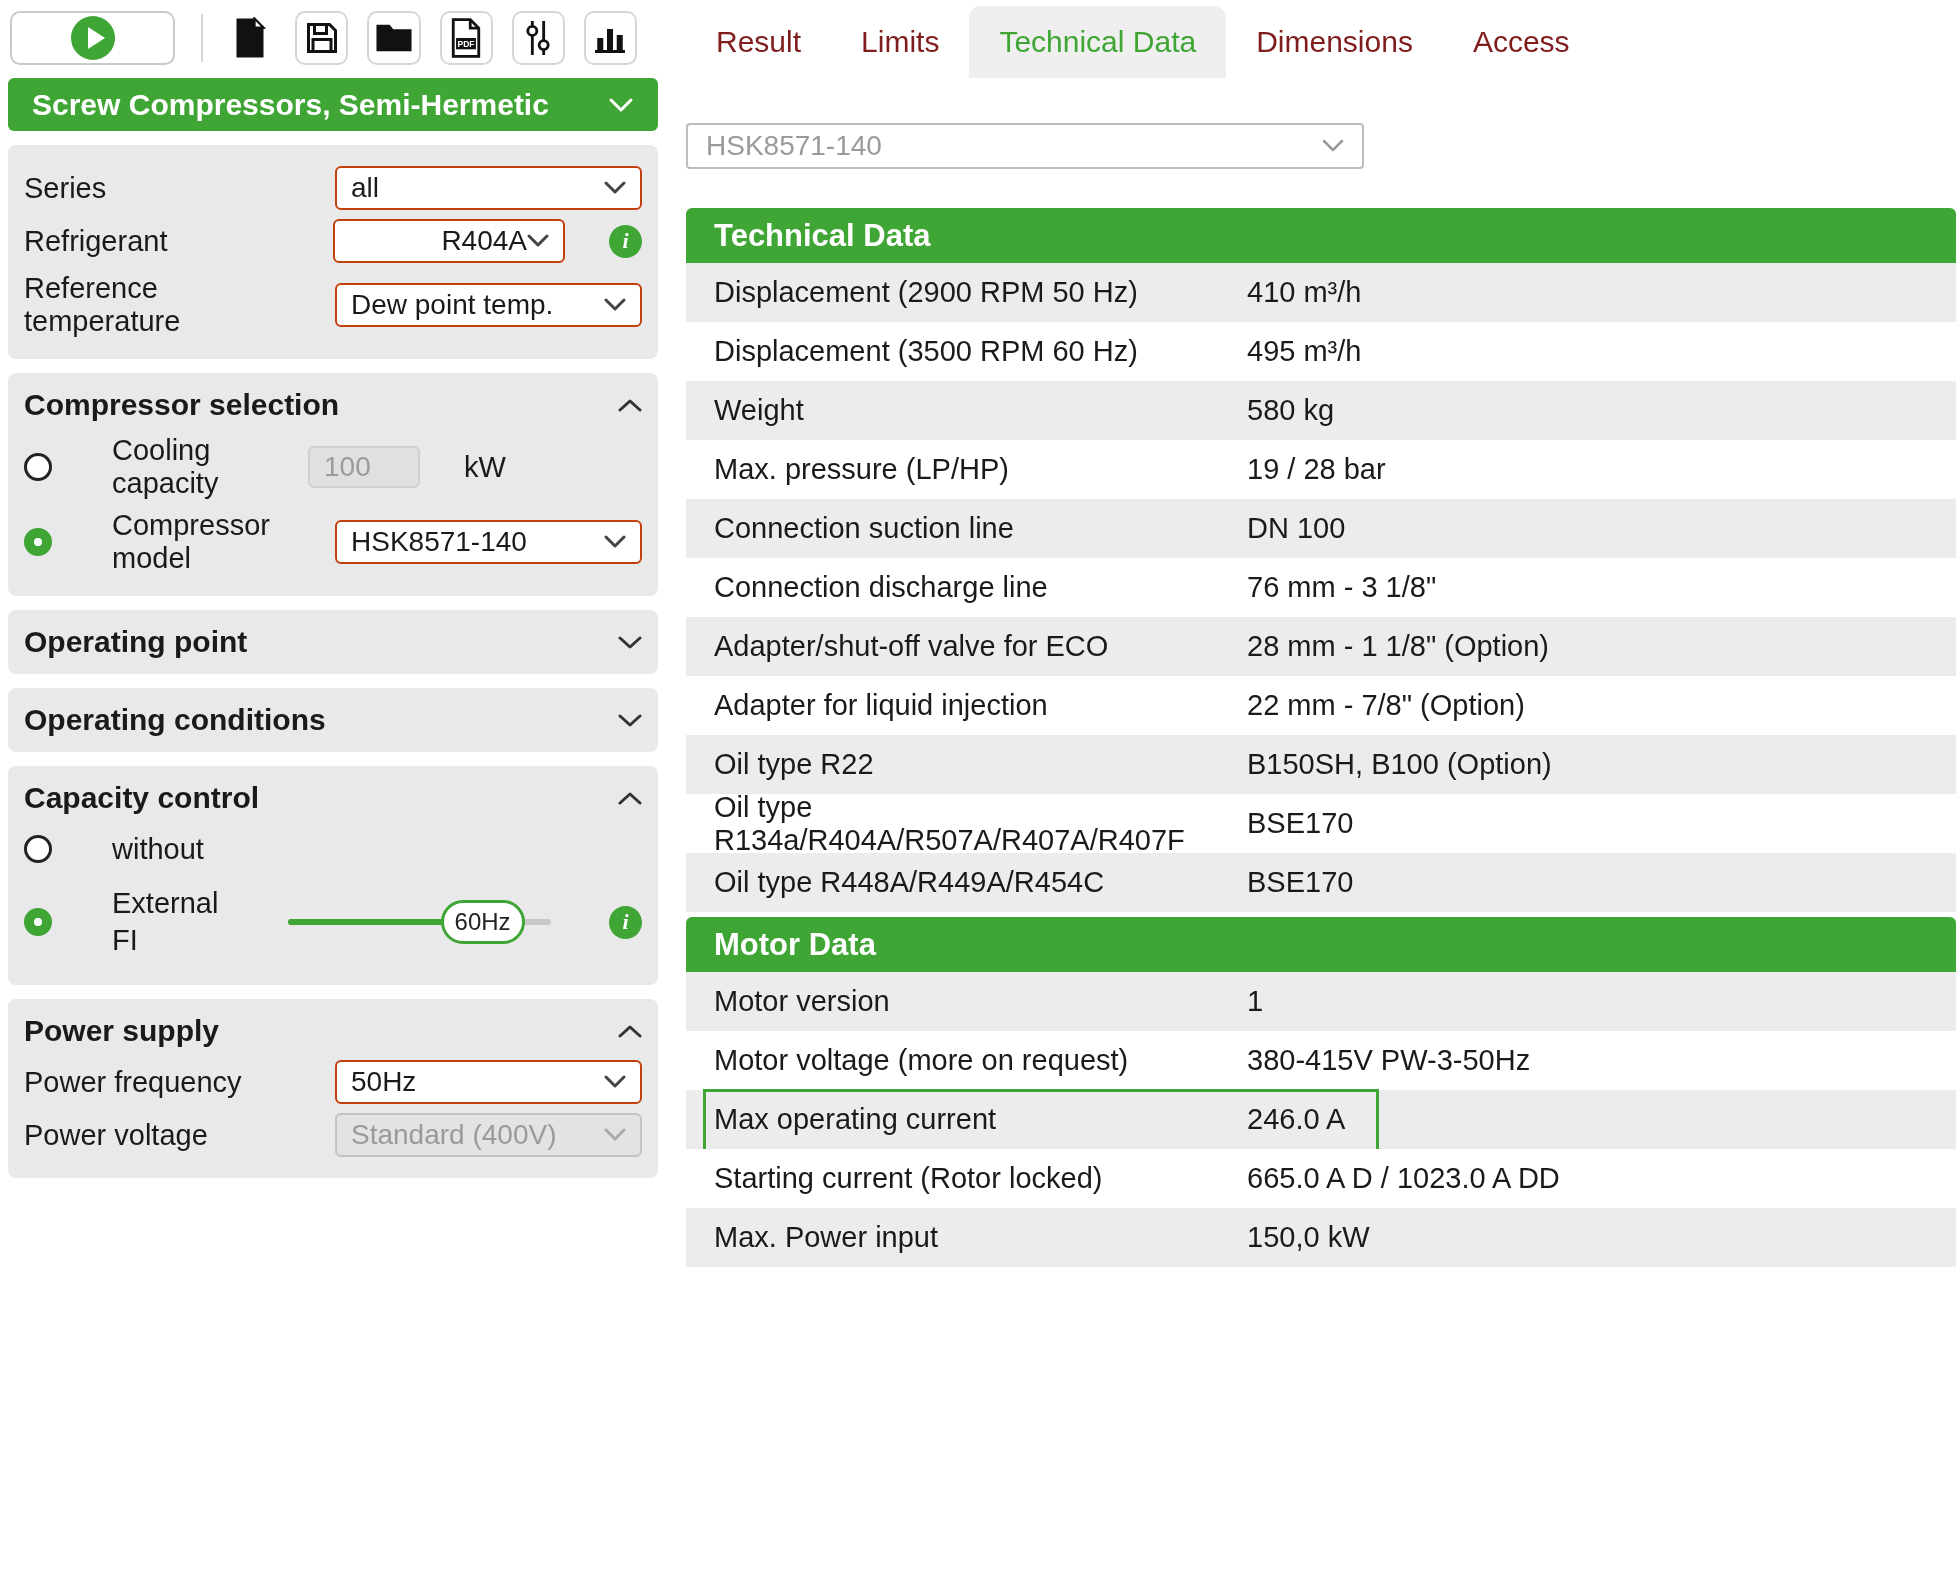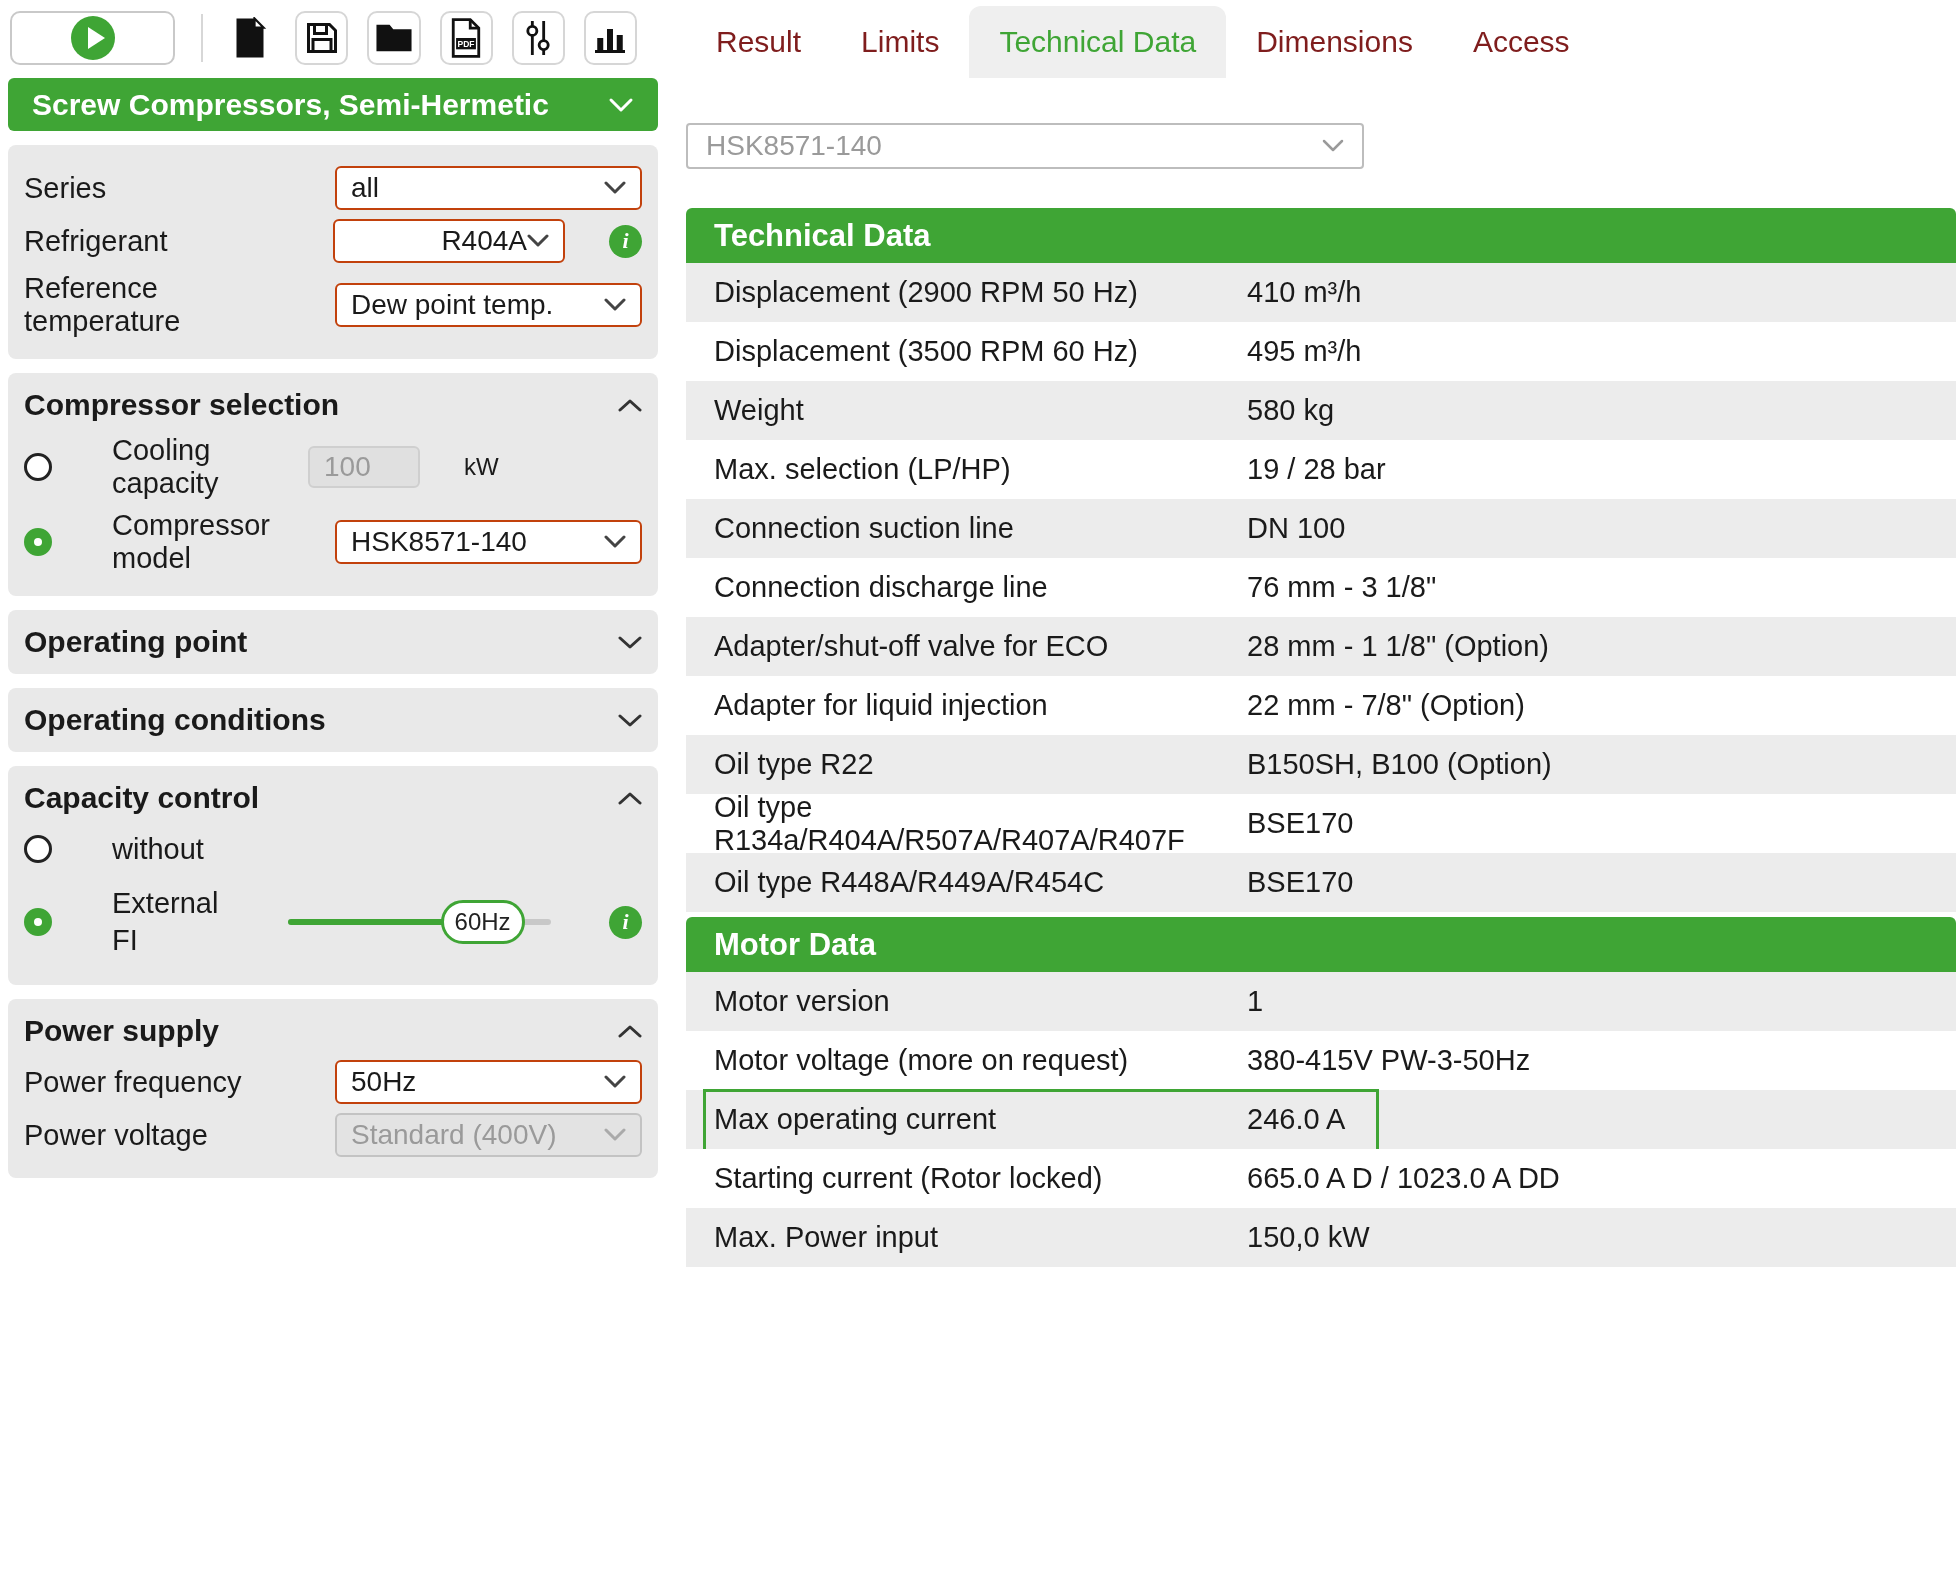--- a/index.html
+++ b/index.html
@@ -56,21 +56,21 @@
   .radio {
     width:28px; height:28px; border-radius:50%; border:3px solid #222; background:#fff;
     flex:none; margin-right:16px; cursor:pointer; position:relative;
   }
   .radio.selected { border-color:#3FA535; background:#3FA535; }
   .radio.selected::after { content:""; position:absolute; left:7px; top:7px; width:8px; height:8px; background:#fff; border-radius:50%; }
   .num-input {
     width:112px; height:42px; background:#e0e0e0; border:2px solid #cfcfcf; border-radius:6px;
     color:#9a9a9a; font-size:28px; padding:0 14px; font-family:inherit;
   }
-  .unit { width:178px; font-size:24px; }
+  .unit { width:178px; font-size:29px; }
   .slider { flex:1; position:relative; height:46px; margin:0 14px 0 4px; cursor:pointer; }
   .slider .track { position:absolute; left:0; right:0; top:50%; transform:translateY(-50%); height:6px; background:#c8c8c8; border-radius:3px; }
   .slider .fill { position:absolute; left:0; width:74%; top:50%; transform:translateY(-50%); height:6px; background:#3FA535; border-radius:3px; }
   .slider .thumb {
     position:absolute; left:74%; top:50%; transform:translate(-50%,-50%);
     width:84px; height:44px; background:#fff; border:3px solid #3FA535; border-radius:24px;
     display:flex; align-items:center; justify-content:center; font-size:24px; color:#222; cursor:grab;
   }
   .two-line-label { width:128px; font-size:29px; line-height:37px; }
   
@@ -359,21 +359,21 @@
           <div class="row-label">Displacement (3500 RPM 60 Hz)</div>
           <div class="row-value">495 m³/h</div>
         </div>
 
         <div class="table-row shaded">
           <div class="row-label">Weight</div>
           <div class="row-value">580 kg</div>
         </div>
 
         <div class="table-row">
-          <div class="row-label">Max. selection (LP/HP)</div>
+          <div class="row-label">Max. pressure (LP/HP)</div>
           <div class="row-value">19 / 28 bar</div>
         </div>
 
         <div class="table-row shaded">
           <div class="row-label">Connection suction line</div>
           <div class="row-value">DN 100</div>
         </div>
 
         <div class="table-row">
           <div class="row-label">Connection discharge line</div>

